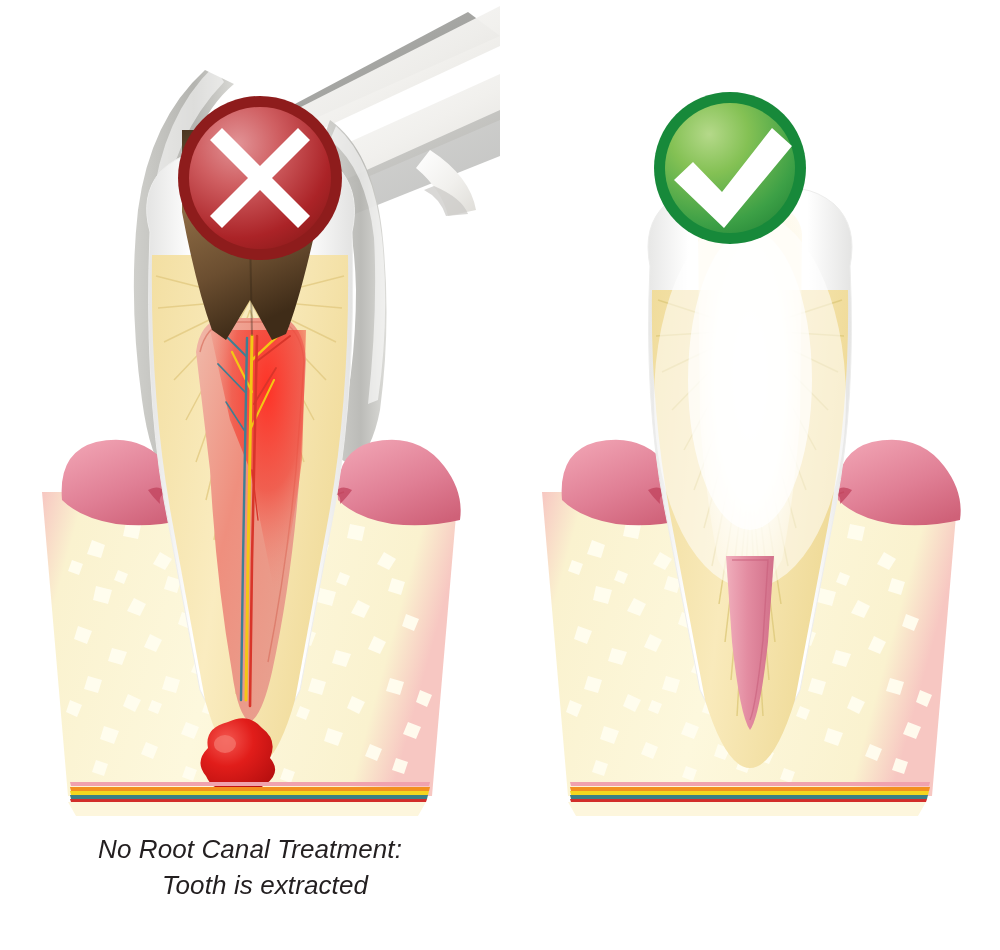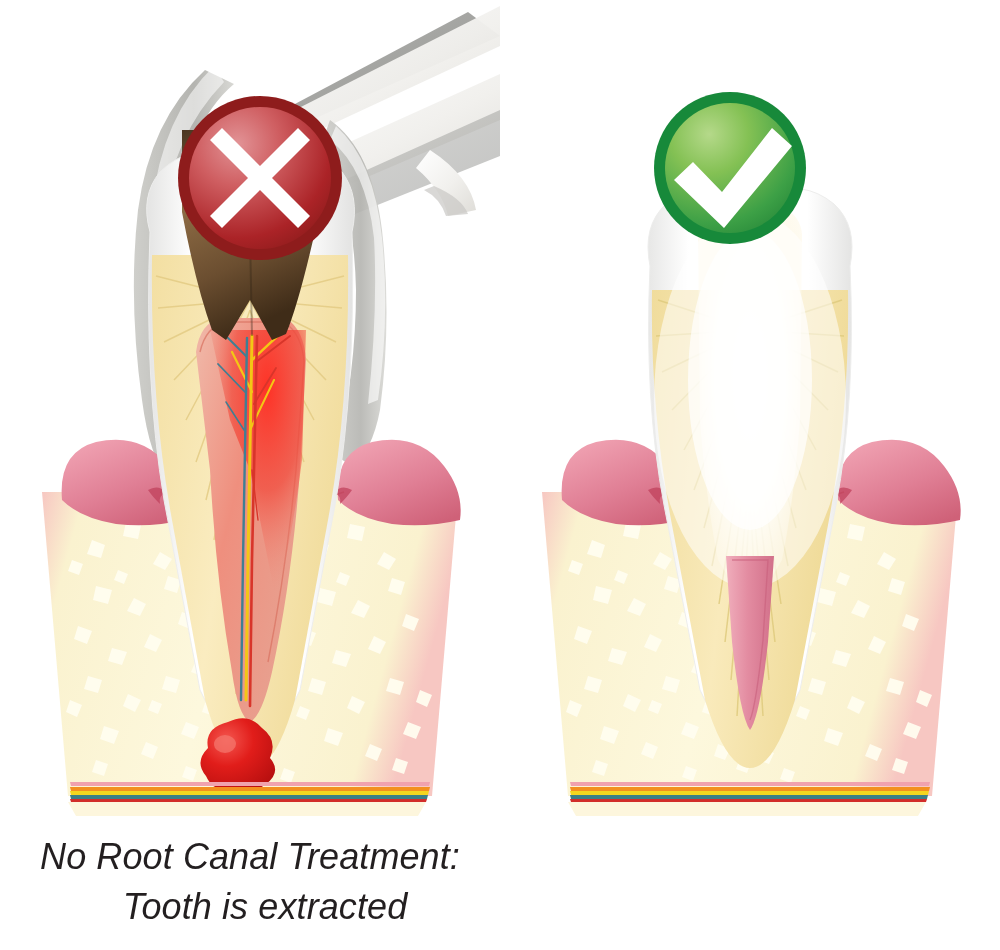--- a/index.html
+++ b/index.html
@@ -5,21 +5,21 @@
   html,body{margin:0;padding:0;background:#ffffff;}
   body{width:1000px;height:950px;overflow:hidden;
        font-family:"Liberation Sans","DejaVu Sans",sans-serif;}
   #stage{position:relative;width:1000px;height:950px;background:#ffffff;}
   .panel{position:absolute;top:0;width:500px;height:950px;}
   #panel-left{left:0;}
   #panel-right{left:500px;}
   .art{position:absolute;left:0;top:0;width:500px;height:830px;}
   .caption{position:absolute;left:0;top:832px;width:500px;
            text-align:center;color:#231f20;font-style:italic;
-           font-size:36px;line-height:1.38;letter-spacing:.1px;}
+           font-size:26px;line-height:1.38;letter-spacing:.1px;}
   .caption .l2{display:block;margin-left:30px;}
 </style>
 </head>
 <body>
 
 <div id="stage">
 
   <div class="panel" id="panel-left">
 
     <svg class="art" viewBox="0 0 500 830">

